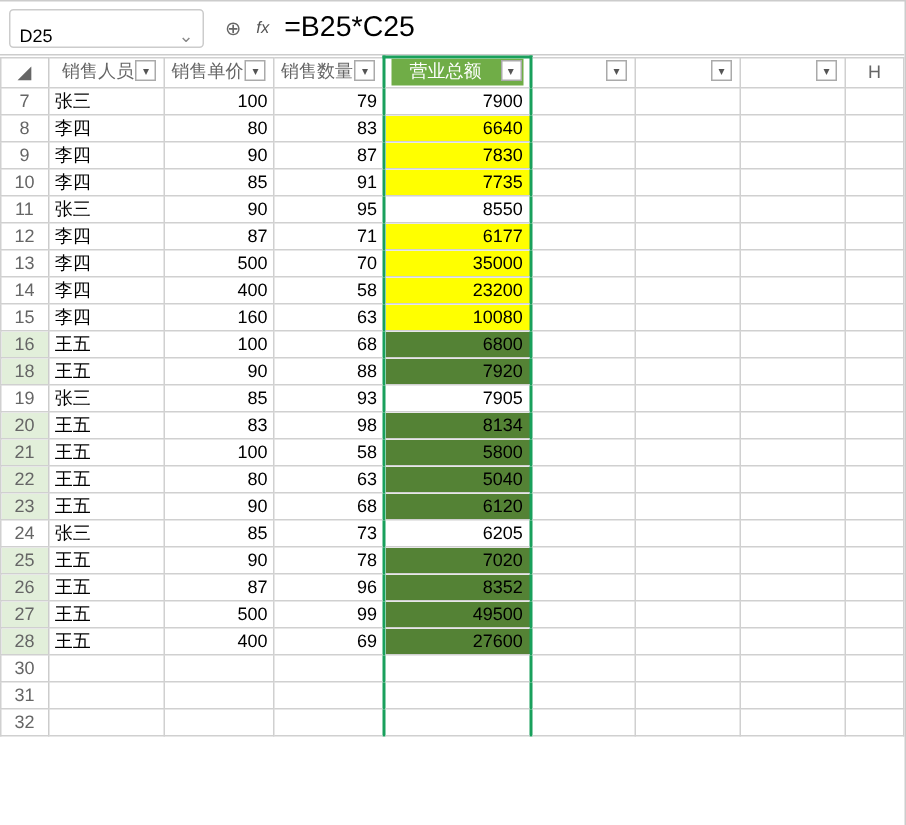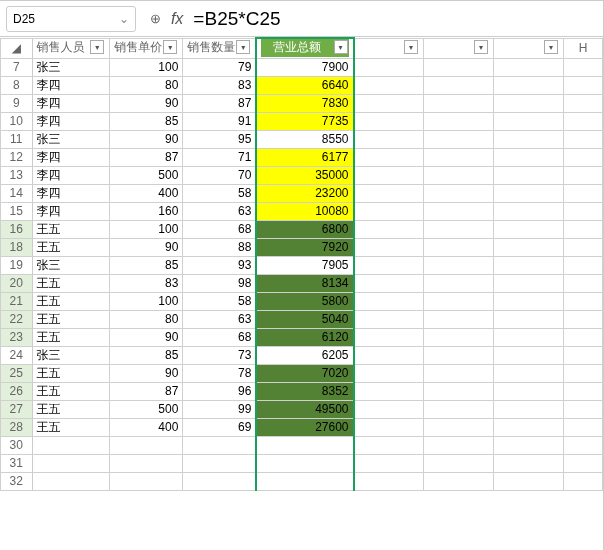--- a/index.html
+++ b/index.html
@@ -1,42 +1,42 @@
 <!DOCTYPE html>
 <html><head>
 <meta charset="utf-8">
 <style>
 * { box-sizing: border-box; margin: 0; padding: 0; }
 body { font-family: Arial, "Microsoft YaHei", sans-serif; font-size: 12px; background: #fff; color: #000; width: 604px; height: 550px; overflow: hidden; border-top: 1px solid #ccc; border-right: 1px solid #ccc; position: relative; }
 
 .formula-bar { display: flex; align-items: center; height: 36px; border-bottom: 1px solid #ccc; padding: 4px 6px; gap: 6px; }
-.name-box { display: flex; align-items: center; justify-content: space-between; width: 130px; height: 26px; border: 1px solid #ccc; border-radius: 3px; padding: 0 6px; background: #fff; }
+.name-box { display: flex; align-items: flex-end; justify-content: space-between; width: 130px; height: 26px; border: 1px solid #ccc; border-radius: 3px; padding: 0 6px; background: #fff; }
 .name-box span { font-size: 12px; }
 .chev { color: #888; font-size: 10px; }
 .fx-area { display: flex; align-items: center; gap: 10px; padding-left: 8px; }
 .icon { color: #666; font-size: 13px; }
-.fx-label { font-style: italic; font-size: 16px; color: #555; }
+.fx-label { font-style: italic; font-size: 11px; color: #555; }
 .fx-input { font-size: 19px; color: #000; }
 
 .grid-wrap { position: relative; }
 table { border-collapse: collapse; table-layout: fixed; }
 th, td { border: 1px solid #d0d0d0; height: 18px; font-size: 12px; padding: 0 4px; overflow: hidden; white-space: nowrap; }
 th.rowhead, td.rowhead { width: 32px; text-align: center; background: #fff; color: #666; border-right: 1px solid #ccc; font-weight: normal; }
 th.colhead { background: #fff; text-align: center; color: #666; font-weight: normal; height: 20px; }
 
 .col-a { width: 78px; }
 .col-b { width: 68px; }
 .col-c { width: 68px; }
 .col-d { width: 98px; }
 .col-e { width: 72px; }
 .col-f { width: 72px; }
 .col-g { width: 72px; }
 .col-h { width: 40px; }
 
-.hdr-cell { position: relative; height: 18px; text-align: left; padding-right: 16px; }
+.hdr-cell { position: relative; height: 18px; text-align: right; padding-right: 16px; }
 .hdr-cell.center { text-align: center; }
 .drop { position: absolute; right: 1px; top: 1px; width: 14px; height: 14px; border: 1px solid #aaa; background: #fff; display: flex; align-items: center; justify-content: center; font-size: 8px; color: #555; }
 
 .data-a { text-align: left; font-family: Liberation Mono, monospace; }
 .data-b, .data-c, .data-d { text-align: right; }
 
 .yellow-bg { background: #ffff00; padding-left: 40px; }
 .green-hdr-bg { background: #70ad47; color: #fff; }
 .green-row td.rowhead { background: #e2efda; }
 .green-data-cell { background: #548235; color: #000; }

